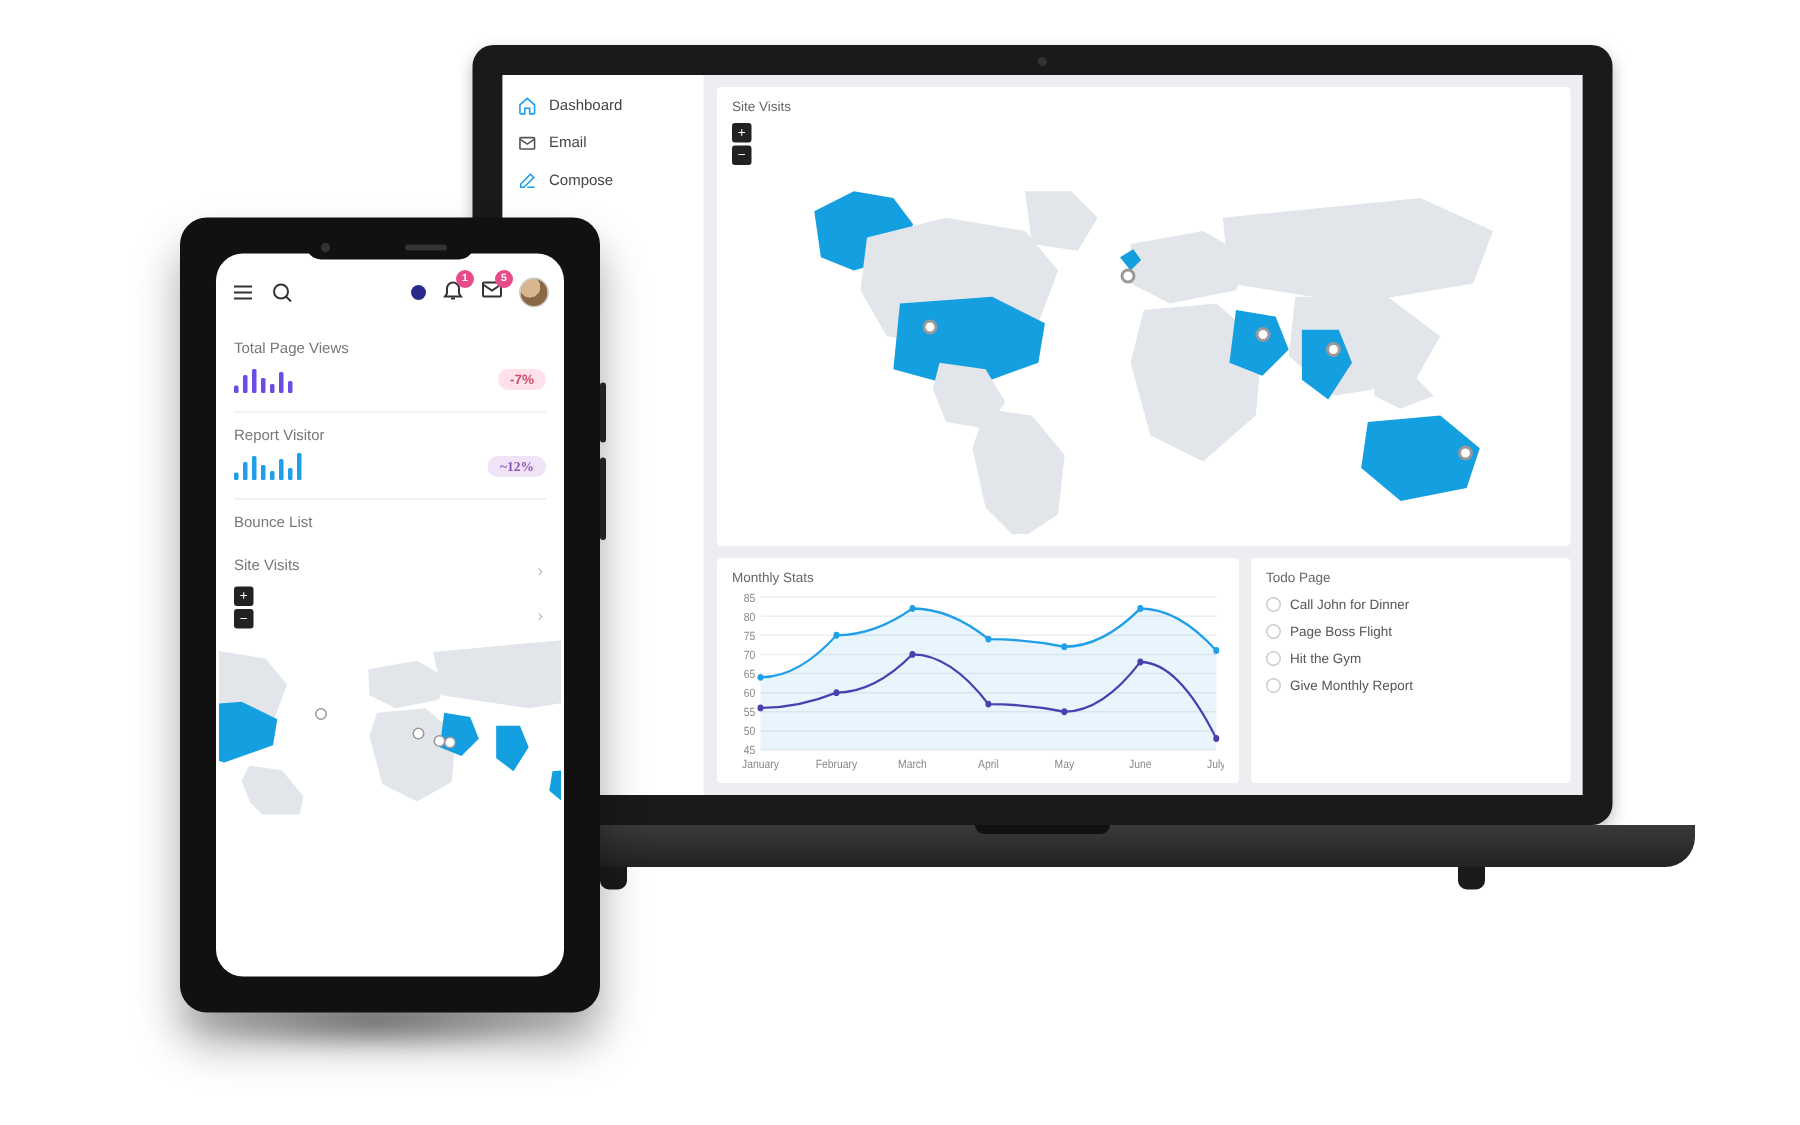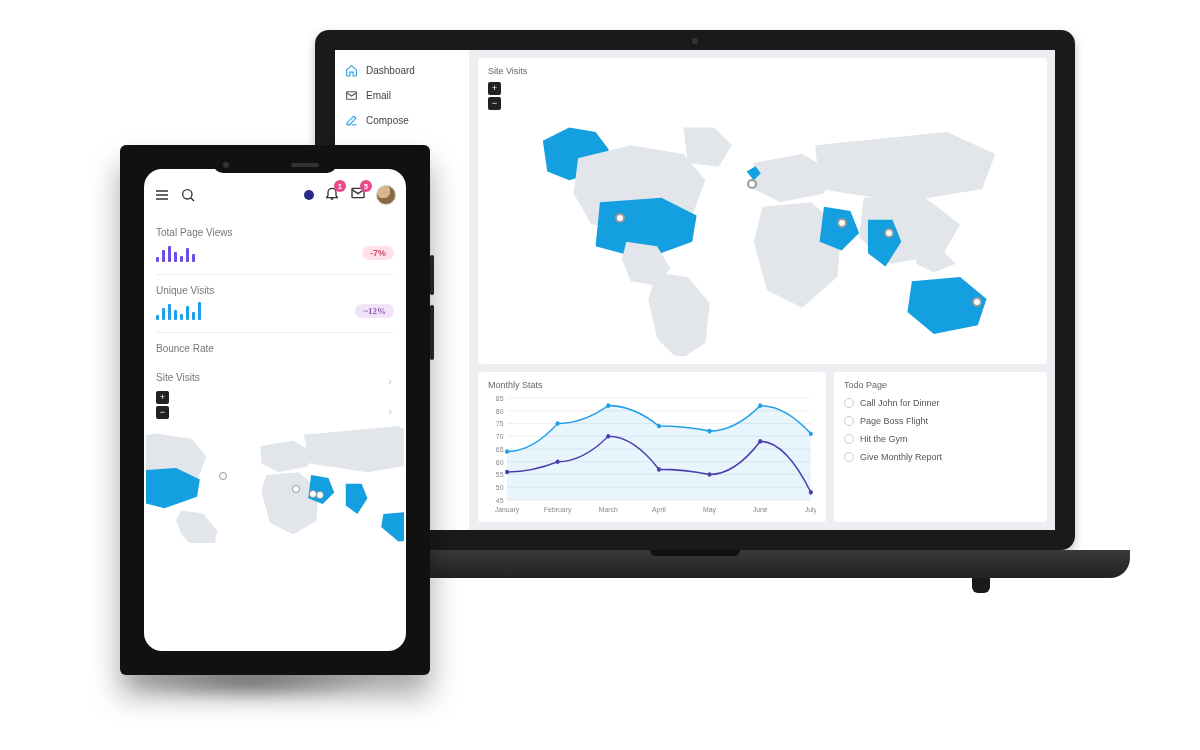--- a/index.html
+++ b/index.html
@@ -81,23 +81,23 @@
 
   
   .chart-wrap { flex:1; position:relative; margin-top:4px; }
   .chart-wrap svg { width:100%; height:100%; }
   .ytick, .xtick { font-size:8px; fill:#888; }
 
   
   .phone {
     position: absolute;
     left: 120px; top: 145px;
-    width: 310px; height: 530px;
+    width: 280px; height: 530px;
     background:#111;
-    border-radius:6px;
+    border-radius:18px;
     padding:24px;
     box-shadow: 0 20px 30px rgba(0,0,0,.35);
   }
   .phone::before, .phone::after {
     content:""; position:absolute; background:#222;
   }
   .phone::before { right:-4px; top:110px; width:4px; height:40px; border-radius:3px; }
   .phone::after  { right:-4px; top:160px; width:4px; height:55px; border-radius:3px; }
   .phone-screen {
     width:100%; height:100%; background:#fff; border-radius:18px; overflow:hidden;
@@ -355,37 +355,37 @@
                 <span style="height: 16px;"></span>
                 <span style="height: 10px;"></span>
                 <span style="height: 6px;"></span>
                 <span style="height: 14px;"></span>
                 <span style="height: 8px;"></span>
               </div>
               <span class="p-pill" style="background: rgb(255, 225, 233); color: rgb(209, 77, 106);">-7%</span>
             </div>
           </div>
           <div class="p-metric">
-            <div class="p-metric-title">Unique Visits</div>
+            <div class="p-metric-title">Report Visitor</div>
             <div class="p-metric-row">
               <div class="p-bars" style="color: rgb(30, 159, 232);">
                 <span style="height: 5px;"></span>
                 <span style="height: 12px;"></span>
                 <span style="height: 16px;"></span>
                 <span style="height: 10px;"></span>
                 <span style="height: 6px;"></span>
                 <span style="height: 14px;"></span>
                 <span style="height: 8px;"></span>
                 <span style="height: 18px;"></span>
               </div>
               <span class="p-pill" style="background: rgb(240, 226, 247); color: rgb(138, 89, 181); font-family: Liberation Serif, serif;">~12%</span>
             </div>
           </div>
           <div class="p-metric">
-            <div class="p-metric-title">Bounce Rate</div>
+            <div class="p-metric-title">Bounce List</div>
           </div>
         </div>
 
       <div class="p-chevrons">
         <span>›</span>
         <span>›</span>
         <span>›</span>
       </div>
 
       <div class="p-sitevisits">

